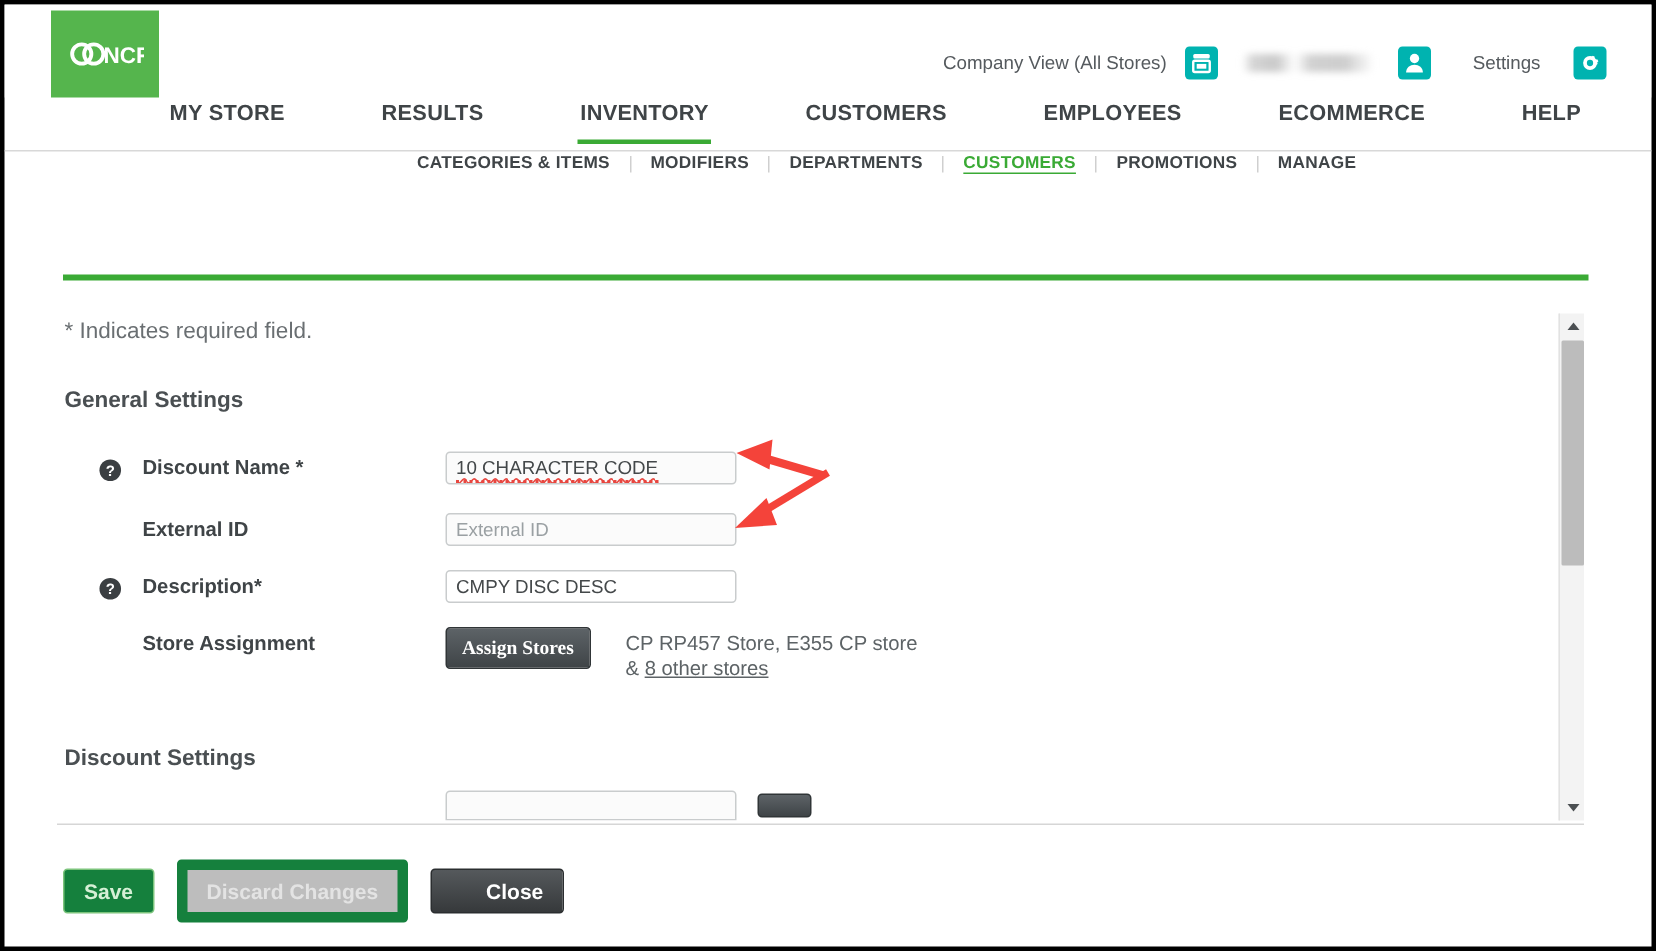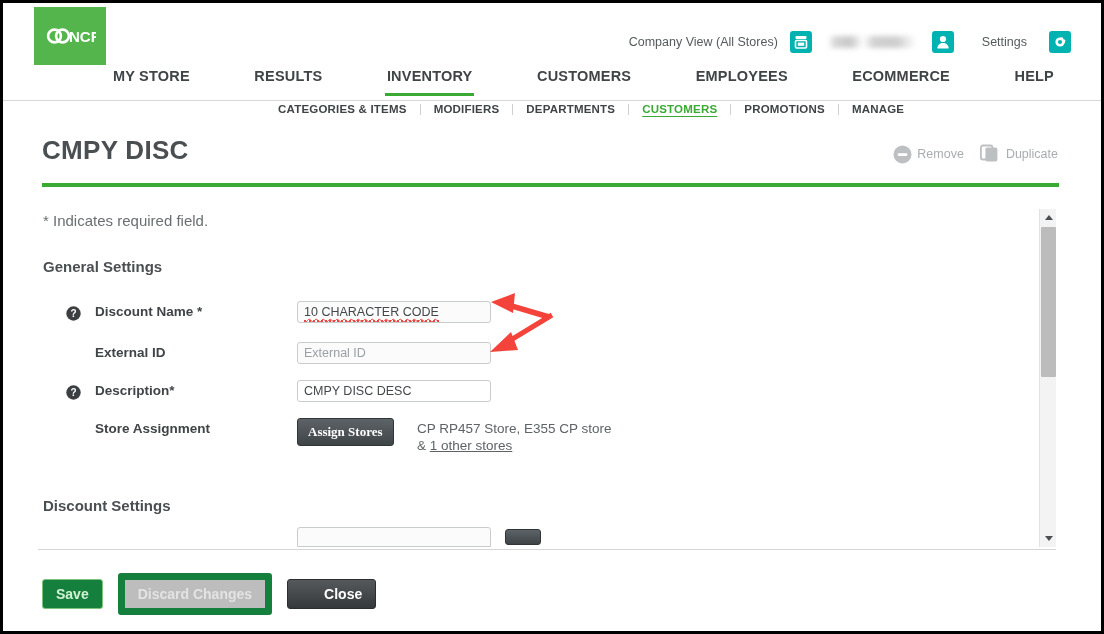--- a/index.html
+++ b/index.html
@@ -440,39 +440,21 @@
       <div class="subsep"></div>
       <div class="subitem active">CUSTOMERS</div>
       <div class="subsep"></div>
       <div class="subitem">PROMOTIONS</div>
       <div class="subsep"></div>
       <div class="subitem">MANAGE</div>
     </div>
   </div>
 
   <div id="title-row">
-    <div id="page-title">CMPY DISC</div>
-
-    <div id="title-actions">
-      <div class="act-btn">
-        <svg width="19" height="19" viewBox="0 0 19 19" aria-hidden="true">
-          <circle cx="9.5" cy="9.5" r="9" fill="#bcc0c2"></circle>
-          <rect x="4.6" y="8.3" width="9.8" height="2.6" rx="1.1" fill="#ffffff"></rect>
-        </svg>
-        <span class="act-label">Remove</span>
-      </div>
-
-      <div class="act-btn" style="margin-left:8px;">
-        <svg width="21" height="20" viewBox="0 0 21 20" aria-hidden="true">
-          <rect x="0.9" y="1.5" width="11.5" height="14" rx="2" fill="none" stroke="#bcc0c2" stroke-width="1.8"></rect>
-          <rect x="5.4" y="3.6" width="12" height="14" rx="2" fill="#bcc0c2"></rect>
-        </svg>
-        <span class="act-label">Duplicate</span>
-      </div>
-    </div>
+
   </div>
 
   <div id="green-rule"></div>
 
   <div id="content">
 
     <div id="required-note">* Indicates required field.</div>
 
     <div class="section-head" id="sec-general">General Settings</div>
 
@@ -502,21 +484,21 @@
       <span class="row-label">Description*</span>
       <div class="field" style="background:#ffffff;">CMPY DISC DESC</div>
     </div>
 
     <div class="form-row" id="row-store">
       <span class="row-label">Store Assignment</span>
       <button class="dark-btn" id="assign-stores-btn">Assign Stores</button>
       <div id="store-list">
         <div>CP RP457 Store, E355 CP store</div>
         <div>
-          <span>&amp; </span><span id="store-more">1 other stores</span>
+          <span>&amp; </span><span id="store-more">8 other stores</span>
         </div>
       </div>
     </div>
 
     <div class="section-head" id="sec-discount">Discount Settings</div>
 
     <div class="form-row" id="row-partial">
       <div id="partial-field"></div>
       <div id="partial-btn"></div>
     </div>

